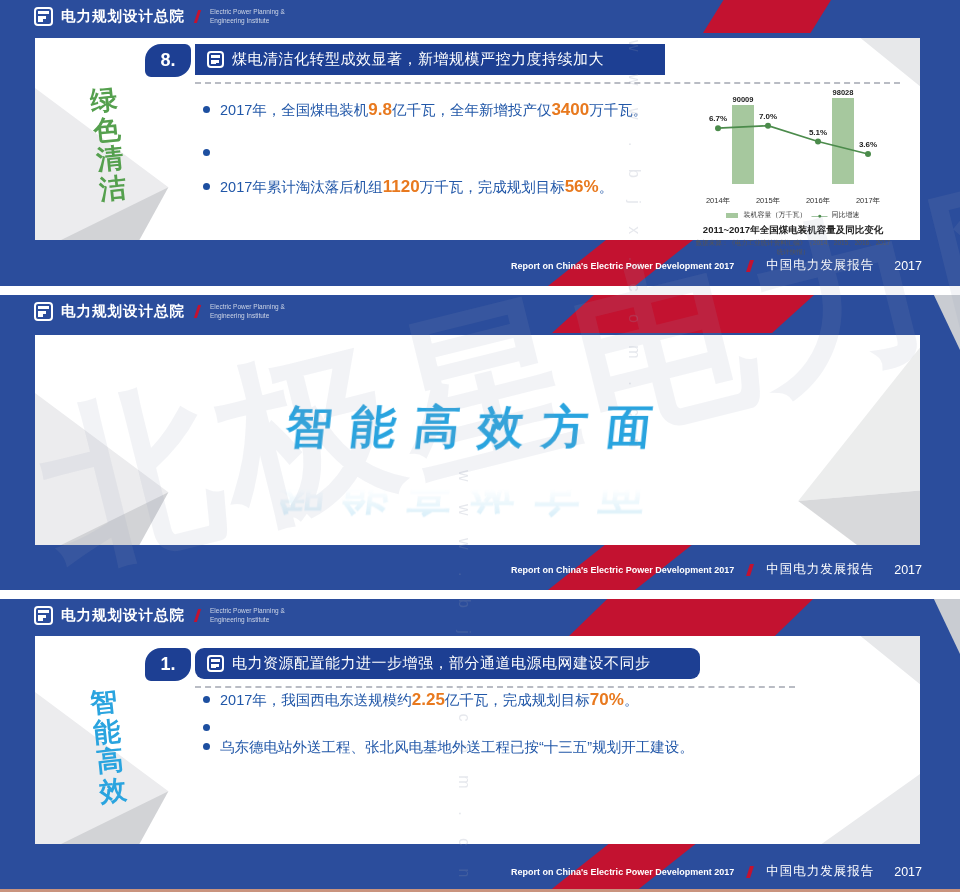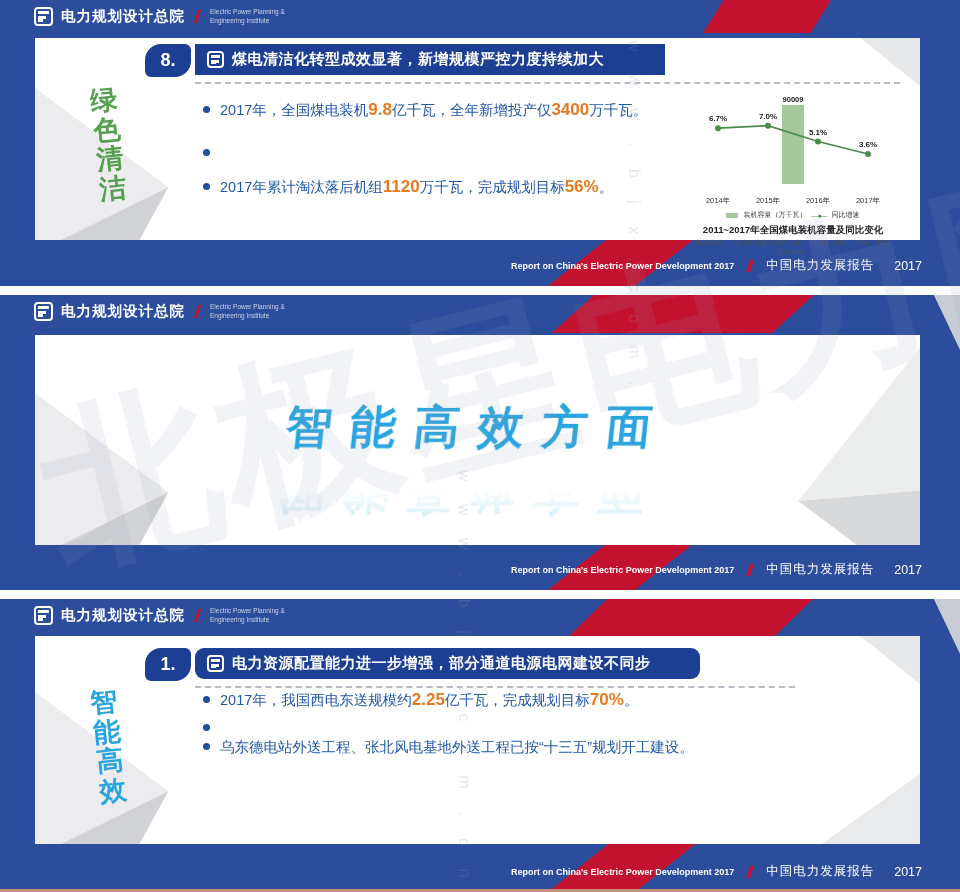--- a/index.html
+++ b/index.html
@@ -60,21 +60,21 @@
   .badge{position:absolute;background:#1d3f93;color:#fff;font-weight:bold;font-size:18px;
          width:46px;height:33px;display:flex;align-items:center;justify-content:center;
          border-radius:16px 6px 16px 6px;z-index:3;}
   #s1 .badge{left:110px;top:6px;}
   #s3 .badge{left:110px;top:12px;}
   .tbar{position:absolute;background:#1d3f93;height:31px;display:flex;align-items:center;gap:8px;
         padding:0 12px;z-index:3;box-sizing:border-box;}
   #s1 .tbar{left:160px;top:6px;width:470px;}
   #s3 .tbar{left:160px;top:12px;width:505px;border-radius:9px;}
   .tbar .logo{width:17px;height:17px;border-width:2px;}
-  .tbar-txt{color:#fff;font-weight:bold;font-size:15px;white-space:nowrap;letter-spacing:0.5px;}
+  .tbar-txt{color:#fff;font-weight:normal;font-size:15px;white-space:nowrap;letter-spacing:0.5px;}
   .dash{position:absolute;border-top:2px dashed #b9bcc4;z-index:2;}
   #s1 .dash{left:160px;top:44px;width:705px;}
   #s3 .dash{left:160px;top:50px;width:600px;}
 
   
   .side{position:absolute;left:60px;font-weight:bold;font-size:27px;line-height:1.1;
         transform:rotate(-6deg);z-index:2;}
   #s1 .side{top:48px;color:#55a04e;}
   #s3 .side{top:52px;color:#2aa4df;}
 
@@ -177,20 +177,24 @@
           <div class="bullet">
             <span class="dot"></span>
             <span class="btxt"><span>2017年累计淘汰落后机组</span><span class="hl">1120</span><span>万千瓦，完成规划目标</span><span class="hl">56%</span><span>。</span></span>
           </div>
         </div>
       <div class="chart">
           <div class="ch-plot">
             <div class="ch-col">
               <div class="ch-val">90009</div>
               <div class="ch-bar" style="height: 79px; background: rgb(166, 200, 158);"></div>
+            </div>
+            <div class="ch-col">
+              <div class="ch-val">98028</div>
+              <div class="ch-bar" style="height: 86px; background: rgb(166, 200, 158);"></div>
             </div>
             <svg class="ch-line" viewBox="0 0 200 100">
               <polyline points="25,44.166666666666664 75,41.666666666666664 125,57.49999999999999 175,70" fill="none" stroke="#4b8b4b" stroke-width="1.6"></polyline>
               <circle cx="25" cy="44.166666666666664" r="3" fill="#4b8b4b"></circle>
               <text x="25" y="37.166666666666664" text-anchor="middle" class="ch-pct">6.7%</text>
               <circle cx="75" cy="41.666666666666664" r="3" fill="#4b8b4b"></circle>
               <text x="75" y="34.666666666666664" text-anchor="middle" class="ch-pct">7.0%</text>
               <circle cx="125" cy="57.49999999999999" r="3" fill="#4b8b4b"></circle>
               <text x="125" y="50.49999999999999" text-anchor="middle" class="ch-pct">5.1%</text>
               <circle cx="175" cy="70" r="3" fill="#4b8b4b"></circle>

